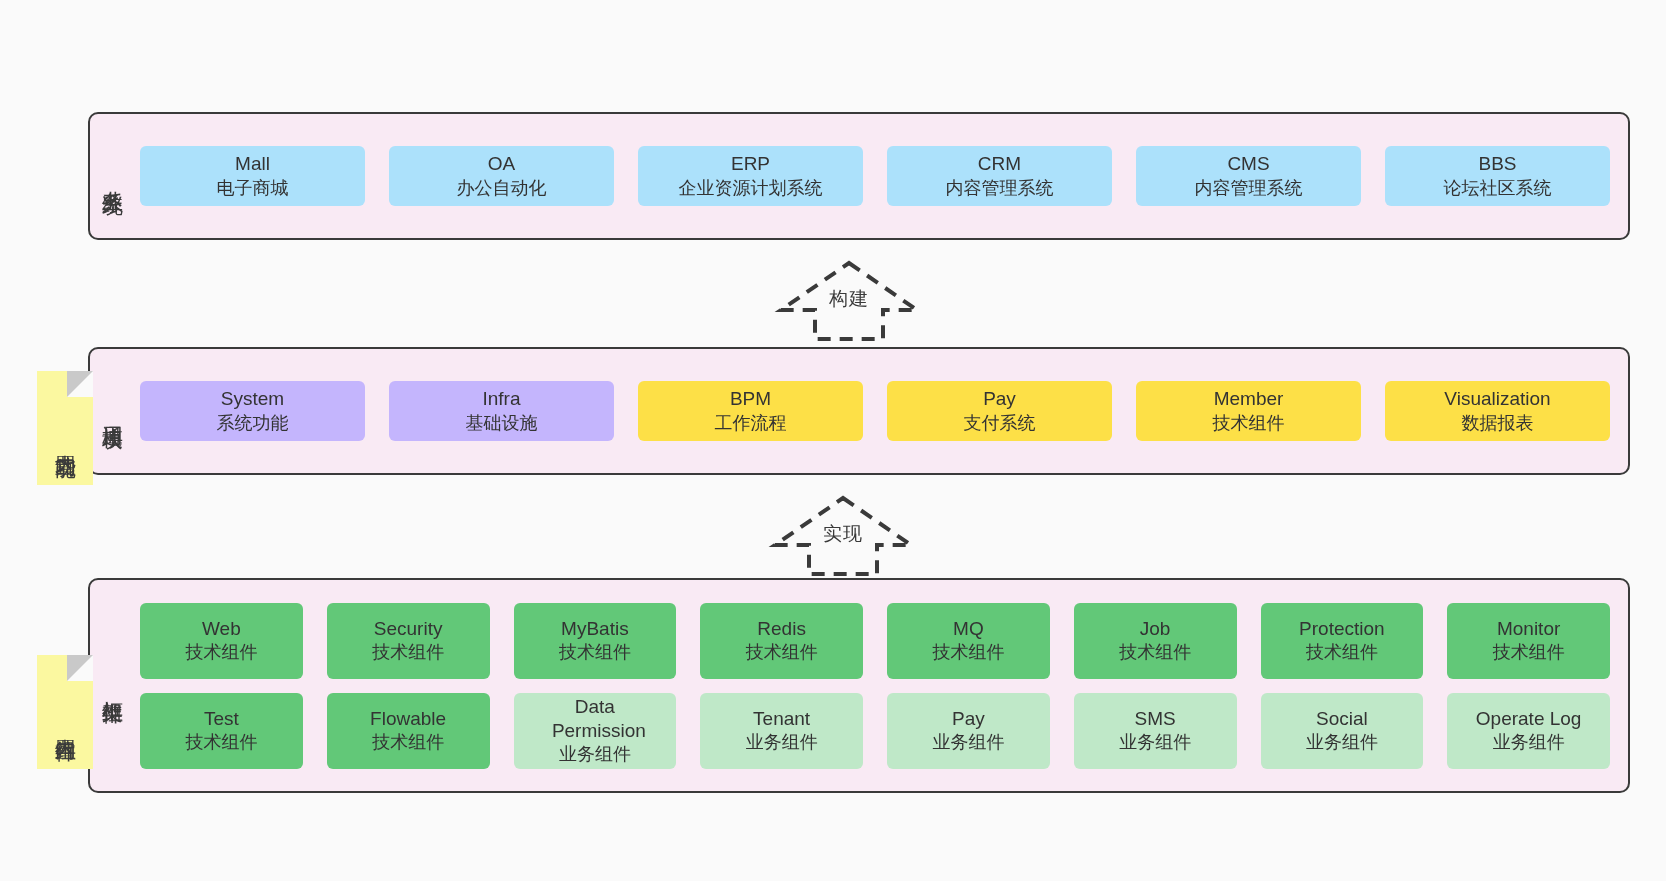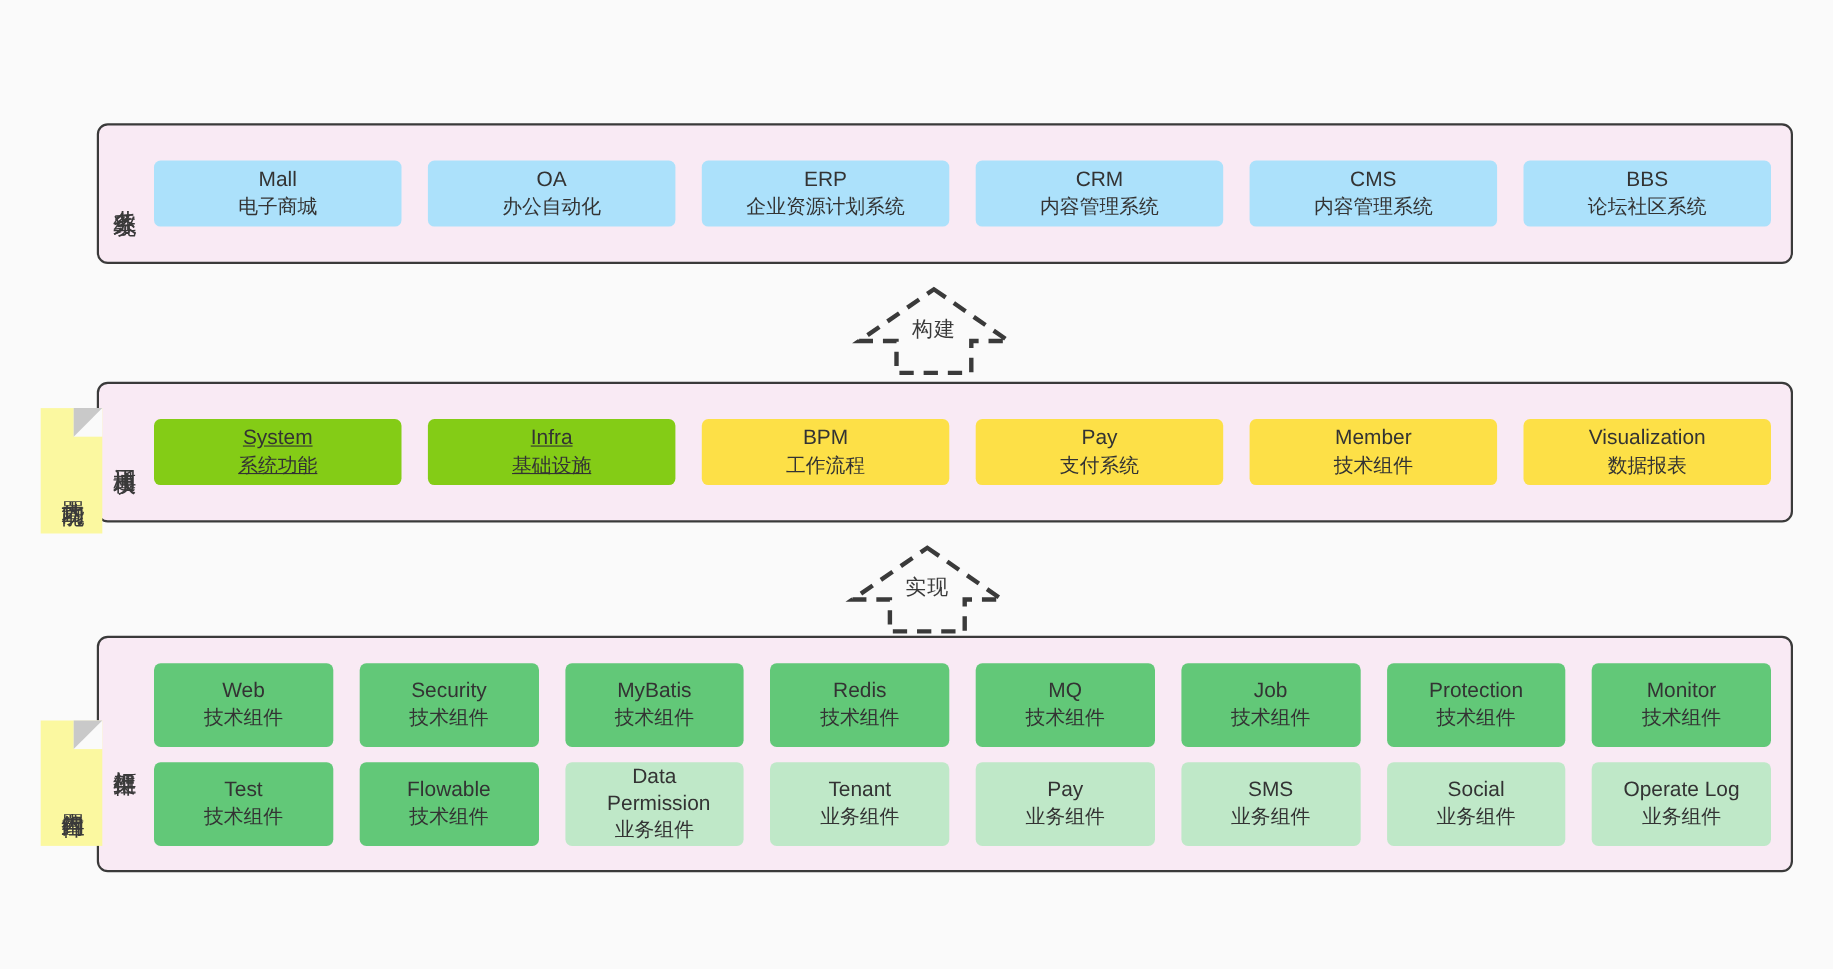--- a/index.html
+++ b/index.html
@@ -81,21 +81,21 @@
     font-size: 19px;
     color: #333333;
   }
   .card .cn {
     font-size: 18px;
     color: #333333;
   }
 
   
   .c-blue        { background: #ace1fb; }
-  .c-red-strong  { background: #84cc16; text-decoration: underline; }
+  .c-red-strong  { background: #c4b5fd; }
   .c-red-light   { background: #fde047; }
   .c-green-strong{ background: #62c878; }
   .c-green-light { background: #bfe8c8; }
 
   
   .note {
     position: absolute;
     box-sizing: border-box;
     background: #fbf8a0;
     color: #3a3a3a;

